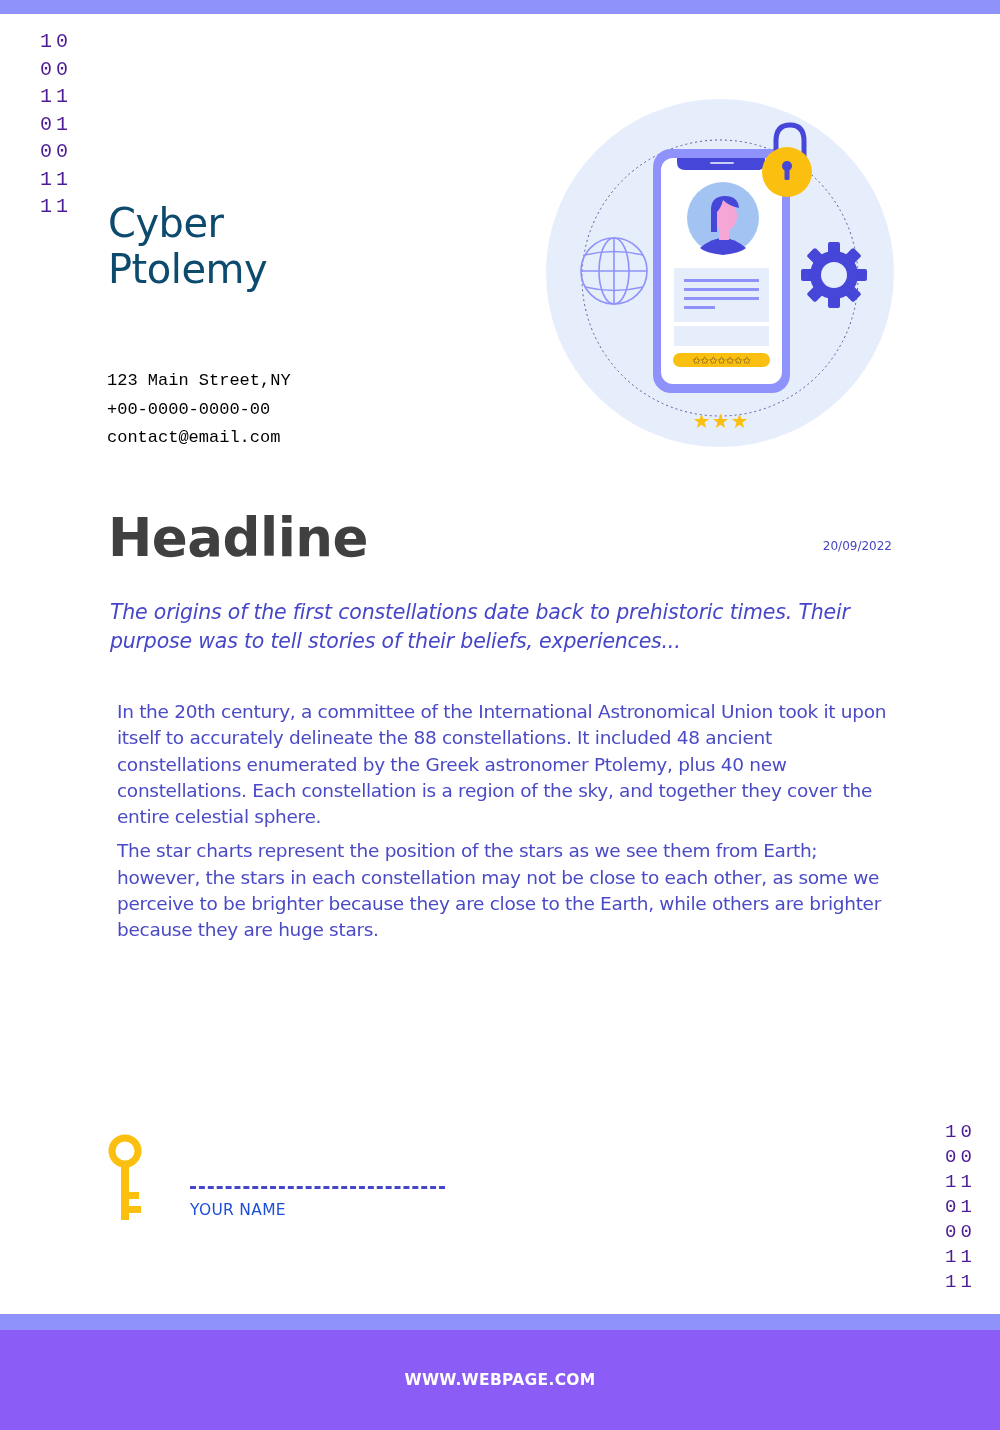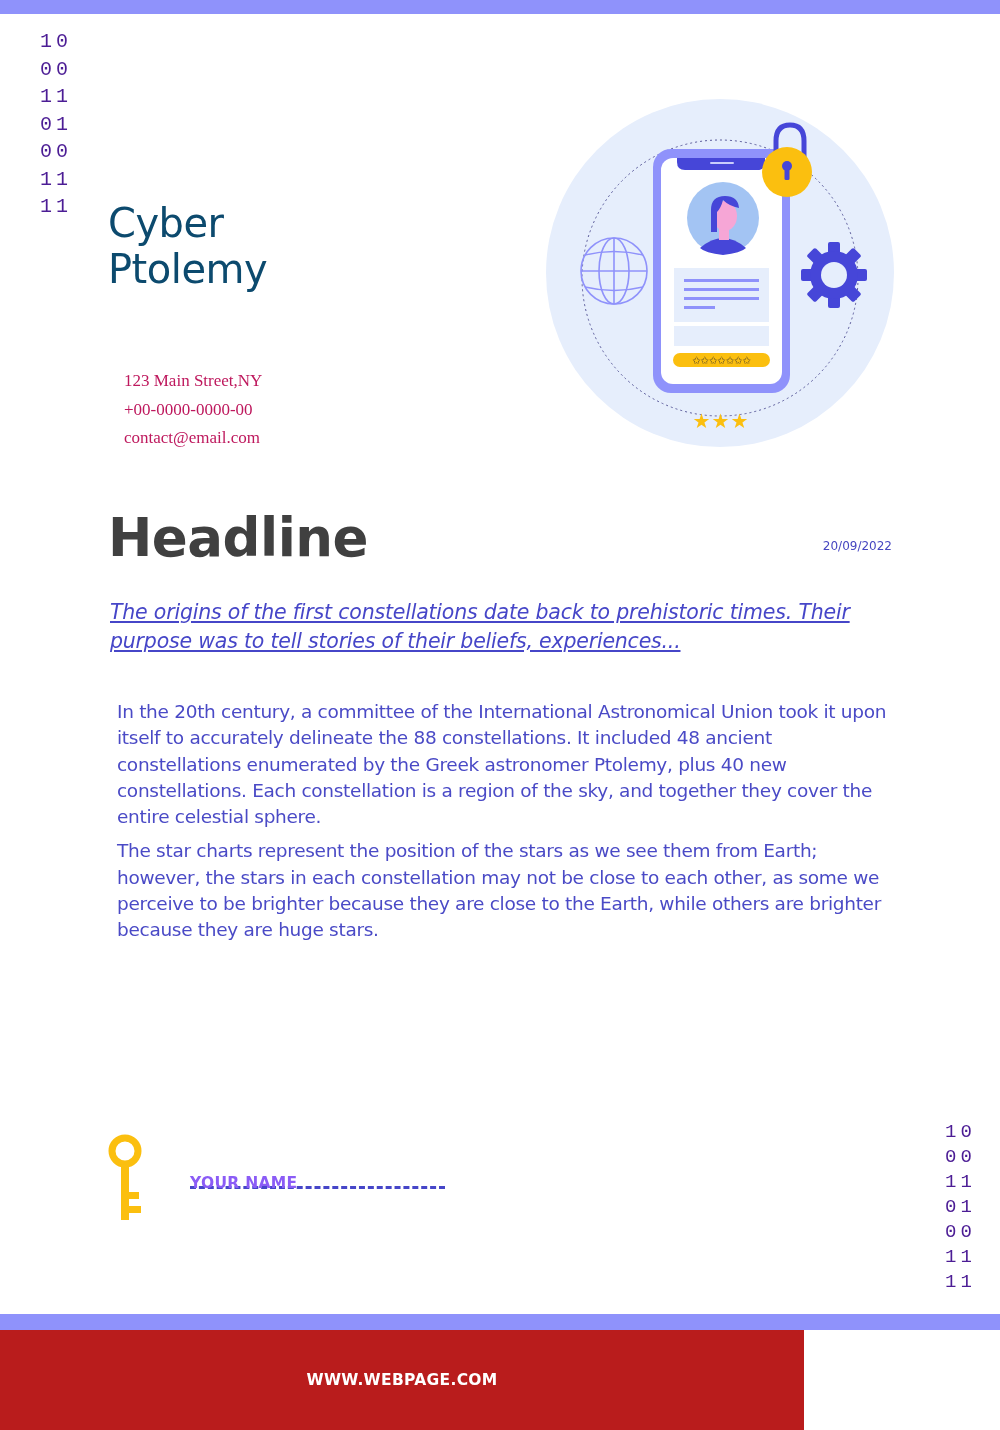--- a/index.html
+++ b/index.html
@@ -7,39 +7,39 @@
   body { position:relative; font-family:"Liberation Sans", sans-serif; }
 
   .top-band { position:absolute; left:0; top:0; width:1000px; height:14px; background:#8f92fb; }
 
   .binary { position:absolute; font-family:Liberation Mono, monospace; color:#4c1d95; font-size:20px; letter-spacing:4px; line-height:27.5px;text-align:right; }
   .binary-tl { left:40px; top:28px; }
   .binary-br { left:945px; top:1120px; font-size:19px; line-height:25px; }
 
   .brand { position:absolute; left:108px; top:200px; color:#0c4a6e; font-family:"DejaVu Sans", sans-serif; font-weight:normal; font-size:40px; line-height:46px; letter-spacing:-0.5px; }
 
-  .contact { position:absolute; left:124px; top:367px; color:#be185d; font-family:Liberation Serif, serif; font-size:17px; line-height:28.5px; }
+  .contact { position:absolute; left:107px; top:367px; color:#000000; font-family:Liberation Mono, monospace; font-size:17px; line-height:28.5px; }
 
   .illus { position:absolute; left:545px; top:98px; width:350px; height:350px; }
 
   .headline { position:absolute; left:108px; top:503px; color:#404040; font-family:"DejaVu Sans", sans-serif; font-weight:bold; font-size:53px; letter-spacing:-0.5px; line-height:70px; }
   .date { position:absolute; right:108px; top:539px; color:#4646c0; font-family:"DejaVu Sans", sans-serif; font-size:12px; }
 
-  .lead { position:absolute; left:110px; top:598px; width:800px; color:#4646c8; font-family:"DejaVu Sans", sans-serif; font-style:italic; font-size:20.5px; line-height:28.5px; letter-spacing:-0.2px;text-decoration:underline; }
+  .lead { position:absolute; left:110px; top:598px; width:800px; color:#4646c8; font-family:"DejaVu Sans", sans-serif; font-style:italic; font-size:20.5px; line-height:28.5px; letter-spacing:-0.2px; }
 
   .body-text { position:absolute; left:109px; top:691px; width:800px; color:#4a4ac6; font-family:"DejaVu Sans", sans-serif; font-size:18.5px; line-height:26.3px; letter-spacing:-0.3px; }
   .body-text p { margin:8px; }
 
   .key { position:absolute; left:106px; top:1134px; width:40px; height:88px; }
 
   .sig-line { position:absolute; left:190px; top:1186px; width:255px; border-top:3px dashed #4646c8; }
-  .sig-name { position:absolute; left:190px; top:1174px; color:#8b5cf6; font-family:"DejaVu Sans", sans-serif; font-weight:bold; font-size:15.5px; letter-spacing:0.3px; }
+  .sig-name { position:absolute; left:190px; top:1201px; color:#1d4ed8; font-family:"DejaVu Sans", sans-serif; font-weight:normal; font-size:15.5px; letter-spacing:0.3px; }
 
   .bottom-light { position:absolute; left:0; top:1314px; width:1000px; height:16px; background:#8f92fb; }
-  .footer { position:absolute; left:0; top:1330px; width:804px; height:100px; background:#b91c1c; display:flex; align-items:center; justify-content:center; }
+  .footer { position:absolute; left:0; top:1330px; width:1000px; height:100px; background:#8b5cf6; display:flex; align-items:center; justify-content:center; }
   .footer-url { color:#ffffff; font-family:"DejaVu Sans", sans-serif; font-weight:bold; font-size:15.5px; letter-spacing:0.3px; }
 </style>
 </head>
 <body>
 
 <div class="top-band"></div>
 
 <div class="binary binary-tl">
   <div>10</div>
   <div>00</div>

